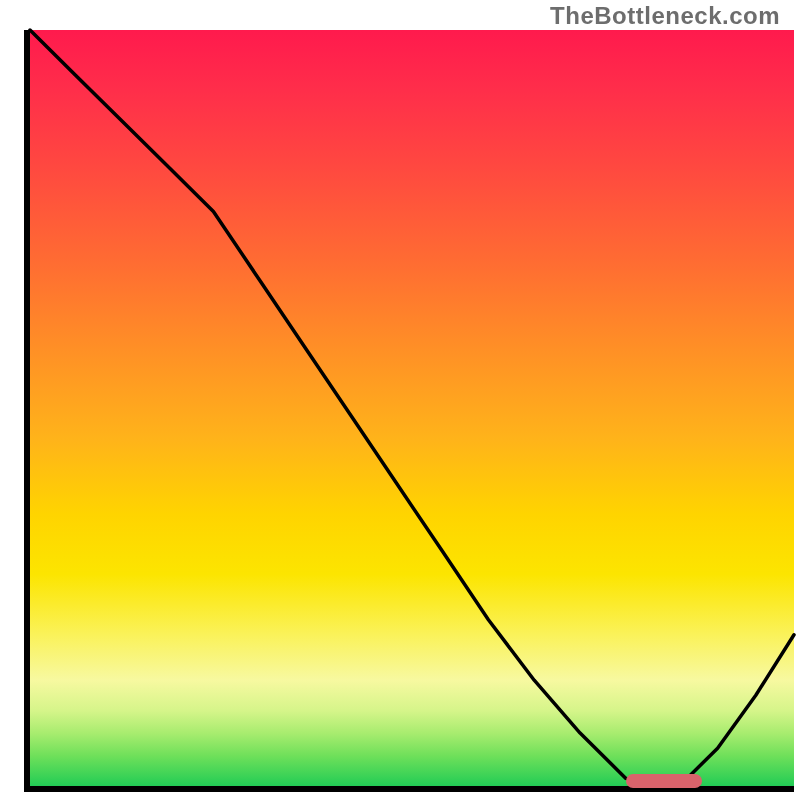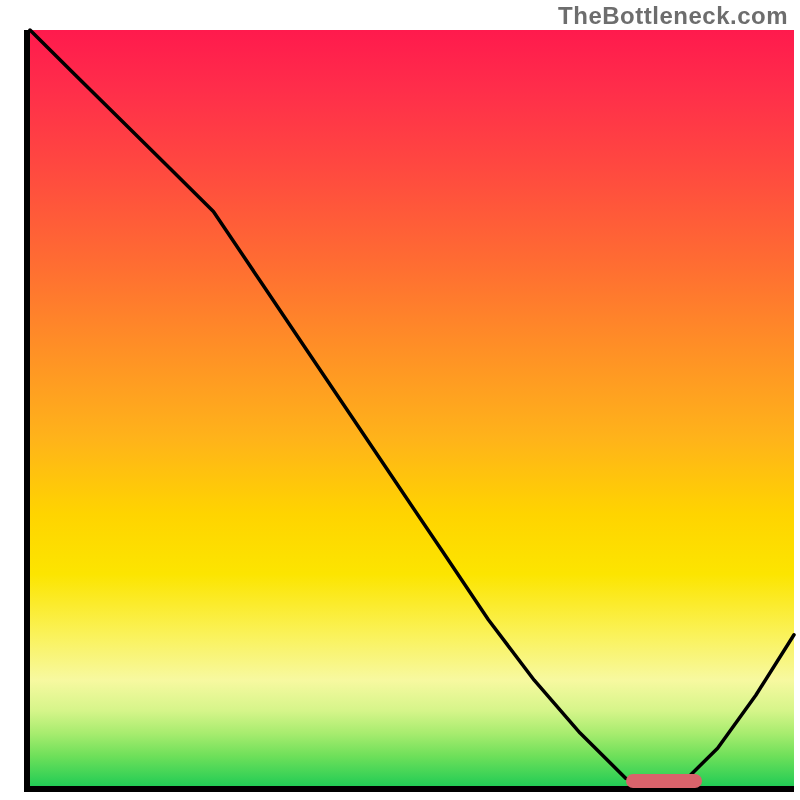--- a/index.html
+++ b/index.html
@@ -12,21 +12,21 @@
     overflow: hidden;
   }
   .frame {
     position: relative;
     width: 800px;
     height: 800px;
   }
   .watermark {
     position: absolute;
     top: 2px;
-    right: 12px;
+    right: 20px;
     font-size: 24px;
     font-weight: bold;
     color: #6d6d6d;
     letter-spacing: 0.5px;
     user-select: none;
   }
   .plot-outer {
     position: absolute;
     left: 24px;
     top: 30px;

